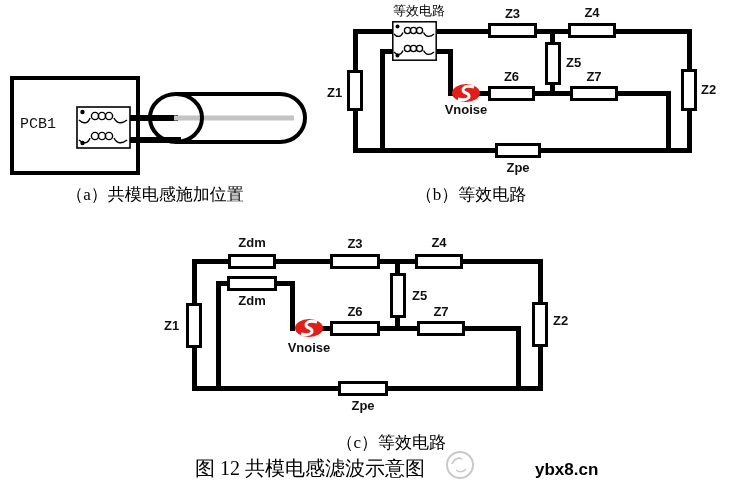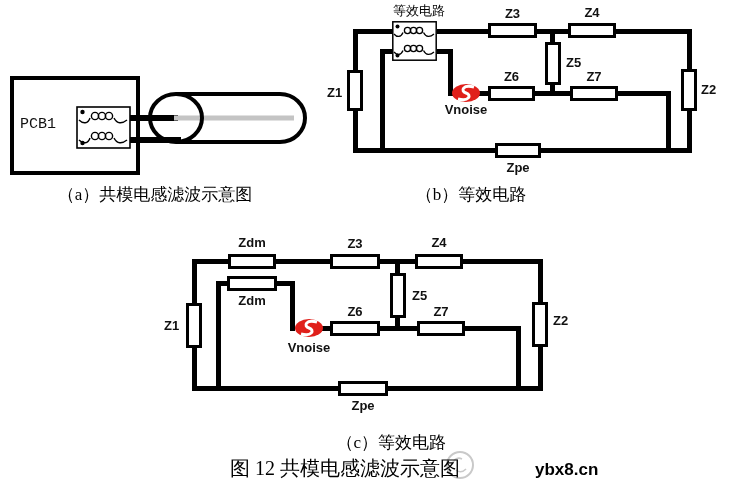--- a/index.html
+++ b/index.html
@@ -5,21 +5,21 @@
   html,body{margin:0;padding:0;background:#fff;}
   #stage{position:relative;width:729px;height:499px;background:#ffffff;overflow:hidden;
          font-family:"Liberation Sans","DejaVu Sans",sans-serif;}
   .wire{position:absolute;background:#000;}
   .res{position:absolute;background:#fff;border:3px solid #000;box-sizing:border-box;z-index:3;}
   .lbl{position:absolute;font-size:13px;font-weight:600;color:#111;z-index:5;
        font-family:"Liberation Sans","DejaVu Sans",sans-serif;white-space:nowrap;}
   .lbl.center{text-align:center;}
   .cjk{font-family:"Liberation Serif","DejaVu Serif",serif;font-weight:400;color:#000;}
   .cap{position:absolute;font-size:17px;text-align:center;z-index:6;white-space:nowrap;}
-  .figcap{position:absolute;font-size:20px;text-align:center;z-index:6;white-space:nowrap;}
+  .figcap{position:absolute;font-size:20px;text-align:left;z-index:6;white-space:nowrap;}
   .box{position:absolute;box-sizing:border-box;}
   svg{display:block;}
   .wm-text{position:absolute;z-index:1;color:#a8a8a8;font-size:18px;white-space:nowrap;
            font-family:"Liberation Sans","DejaVu Sans",sans-serif;letter-spacing:0.5px;}
   .wm-site{position:absolute;z-index:2;color:#000;font-weight:700;font-size:17px;white-space:nowrap;}
 </style>
 </head>
 <body>
 
 <div id="stage">
@@ -51,21 +51,21 @@
         <path d="M38,12 C41,18 46,18 51,14"></path>
         <path d="M3,34 C7,38 12,38 14,32"></path>
         <circle cx="19" cy="30" r="3.6"></circle>
           <circle cx="26" cy="30" r="3.6"></circle>
           <circle cx="33" cy="30" r="3.6"></circle>
         <path d="M38,32 C41,38 46,38 51,34"></path>
       </g>
     </svg>
   </div>
 
-  <div class="cap cjk" style="left:40px;top:183px;width:230px;">（a）共模电感滤波示意图</div>
+  <div class="cap cjk" style="left:40px;top:183px;width:230px;">（a）共模电感施加位置</div>
 
   <div class="wire" style="left:352.5px;top:28.5px;width:40px;height:5px;"></div>
   <div class="wire" style="left:437px;top:28.5px;width:51px;height:5px;"></div>
   <div class="wire" style="left:537px;top:28.5px;width:31px;height:5px;"></div>
   <div class="wire" style="left:616px;top:28.5px;width:75.5px;height:5px;"></div>
 
   <div class="wire" style="left:352.5px;top:28.5px;width:5px;height:44px;"></div>
   <div class="wire" style="left:352.5px;top:110px;width:5px;height:42.5px;"></div>
   <div class="wire" style="left:686.5px;top:28.5px;width:5px;height:43px;"></div>
   <div class="wire" style="left:686.5px;top:110px;width:5px;height:42.5px;"></div>

